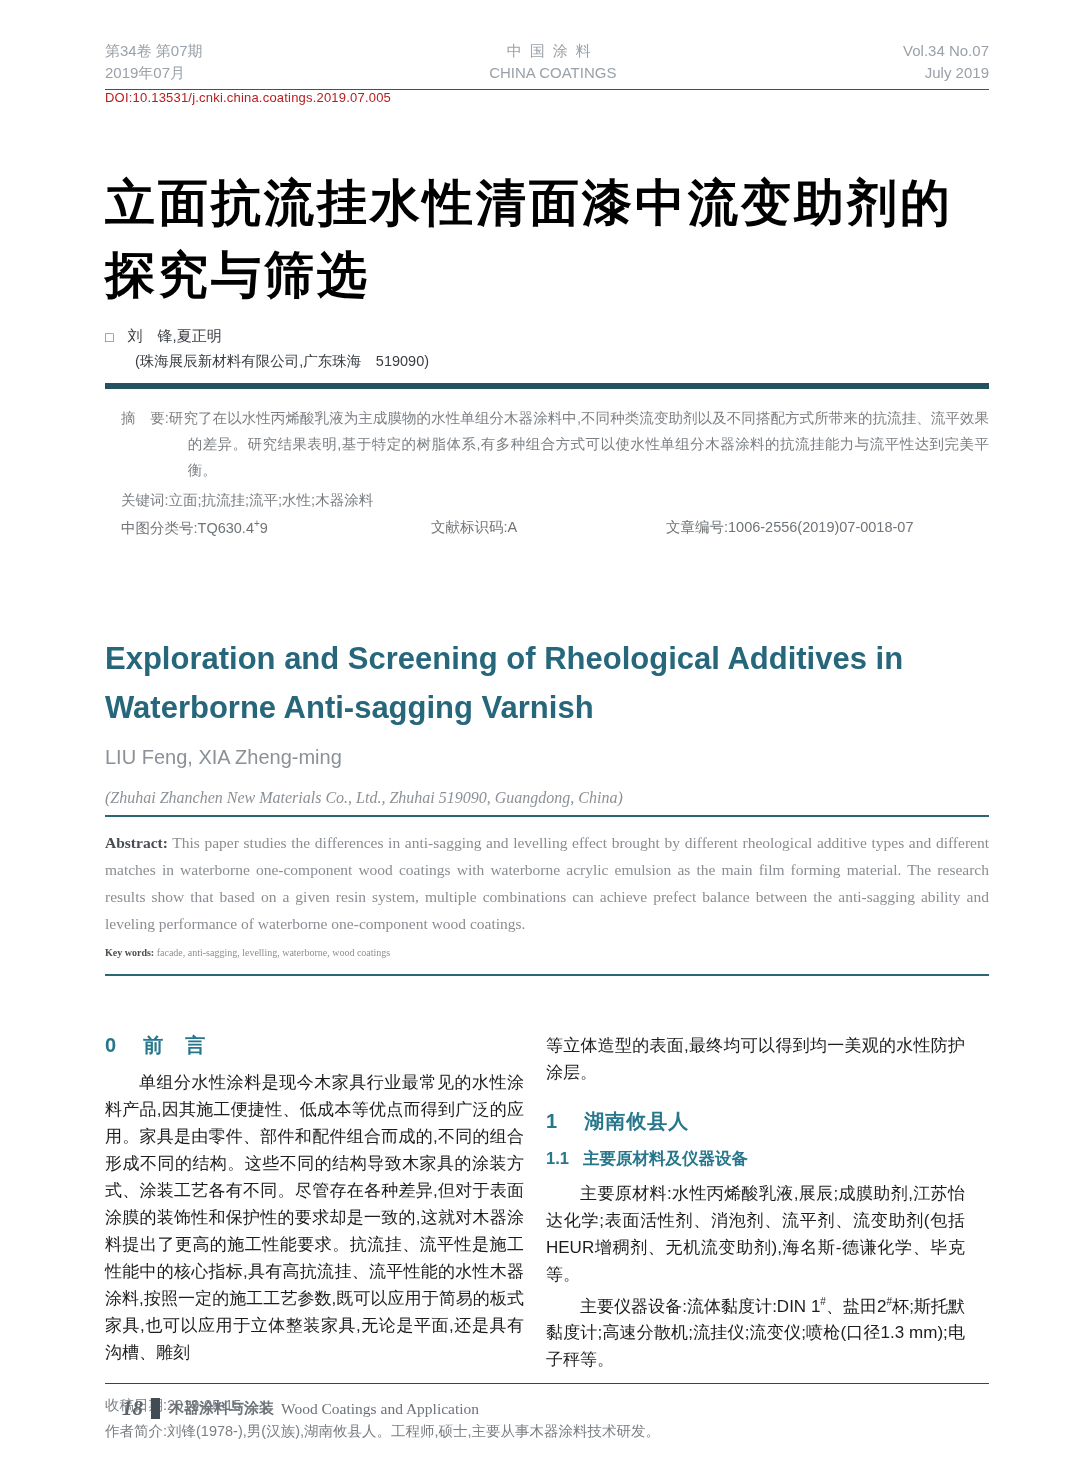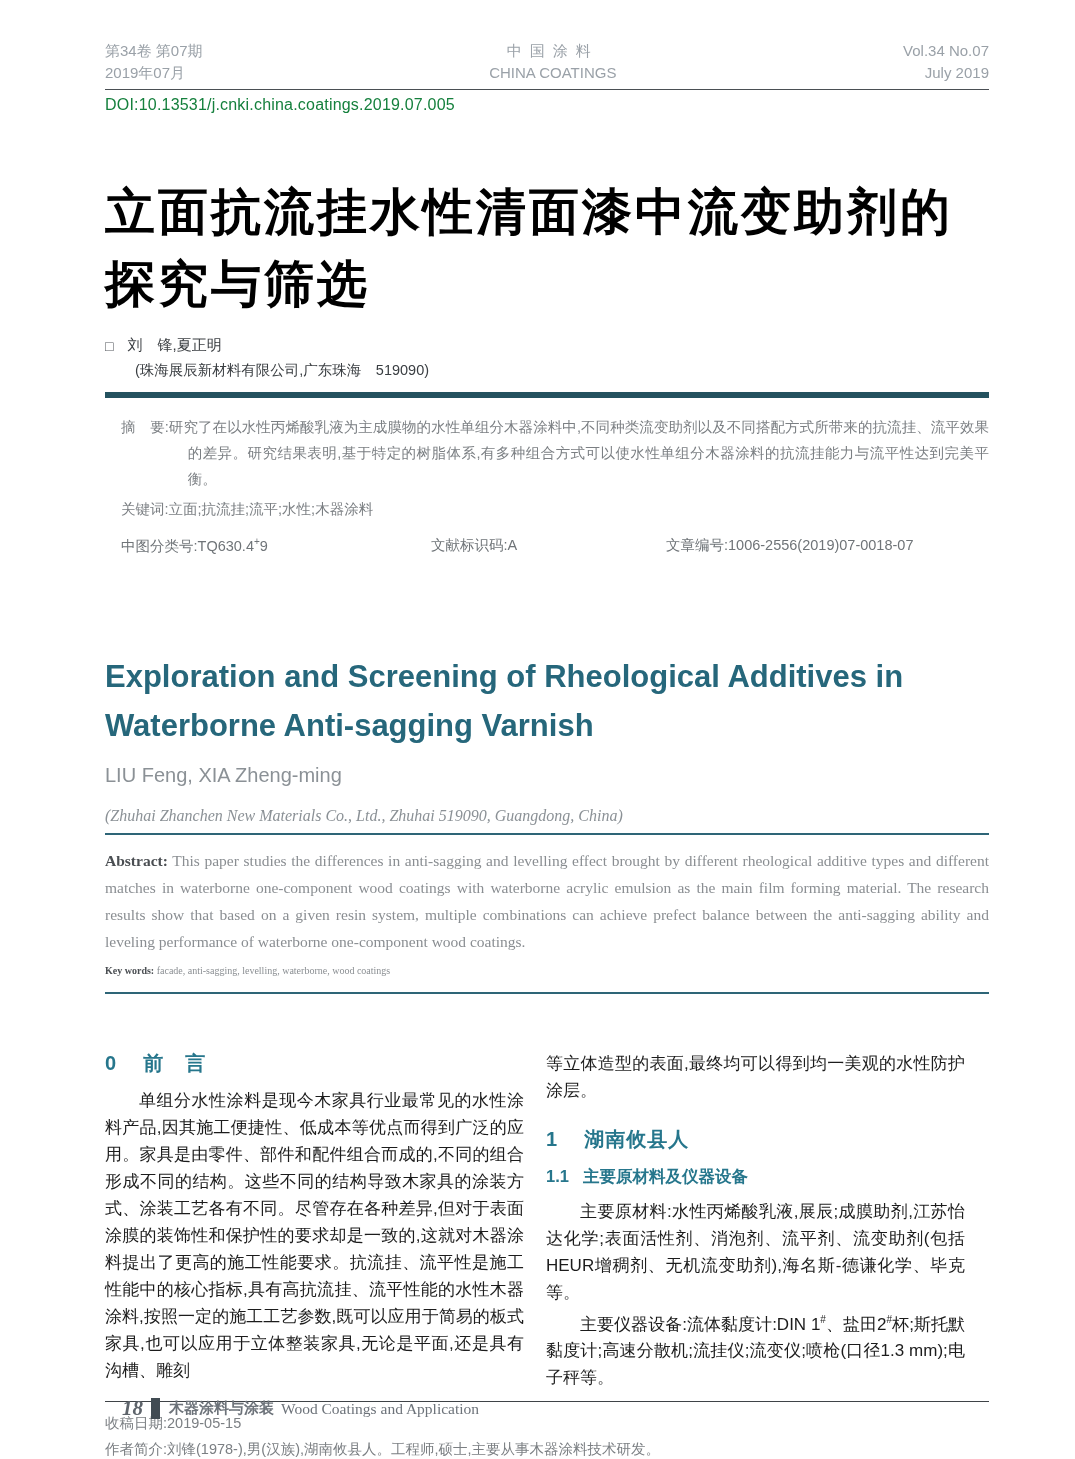--- a/index.html
+++ b/index.html
@@ -12,37 +12,37 @@
   .page { padding:40px 86px 0 105px; }
 
   
   .jheader { display:flex; justify-content:space-between; align-items:flex-start;
     color:#9aa1a8; font-size:15px; line-height:22px; }
   .jheader .left { text-align:left; }
   .jheader .center { text-align:center; }
   .jheader .center .cn { letter-spacing:8px; }
   .jheader .right { text-align:right; }
   .header-rule { border:none; border-top:1.5px solid #4a4f54; margin-top:5px; }
-  .doi { color:#15803d; font-size:16px; margin-top:6px; letter-spacing:.2px; }
+  .doi { color:#b91c1c; font-size:13px; margin-top:0; letter-spacing:.2px; }
 
   
   .title-cn { margin-top:62px; font-size:50px; font-weight:800; color:#000000;
     line-height:72px; letter-spacing:3px; }
 
   
   .authors-cn { margin-top:16px; font-size:15px; color:#3a3e42; display:flex; align-items:center; }
   .authors-cn .marker { font-size:14px; margin-right:14px; color:#55595e; }
   .affil-cn { margin-top:6px; padding-left:30px; font-size:14.5px; color:#3a3e42; }
   .thick-rule { height:6px; background:#24525f; border:none; margin-top:12px; }
 
   
   .abstract-cn { margin-top:16px; padding-left:16px; color:#7b7f83; font-size:14.5px; line-height:26px; }
   .abstract-cn .hang { padding-left:4.6em; text-indent:-4.6em; text-align:justify; }
   .keywords-cn { margin-top:4px; padding-left:16px; color:#7b7f83; font-size:14.5px; line-height:26px; }
-  .meta-row { display:flex; margin-top:14px; padding-left:16px; color:#6f7478; font-size:14.5px; }
+  .meta-row { display:flex; margin-top:5px; padding-left:16px; color:#6f7478; font-size:14.5px; }
   .meta-row .m1 { width:310px; }
   .meta-row .m2 { width:235px; }
   sup { font-size:10px; }
 
   
   .title-en { margin-top:96px; font-size:31px; font-weight:800; color:#26677b; line-height:49px; }
   .authors-en { margin-top:14px; font-size:20px; color:#8b9196; }
   .affil-en { margin-top:20px; font-size:16px; color:#8b9196; font-style:italic;
     font-family:"Liberation Serif","DejaVu Serif",serif; }
   .thin-rule { border:none; border-top:2px solid #2e6577; margin-top:8px; }

